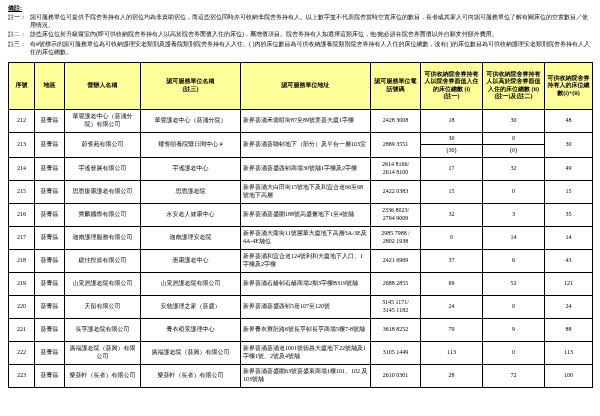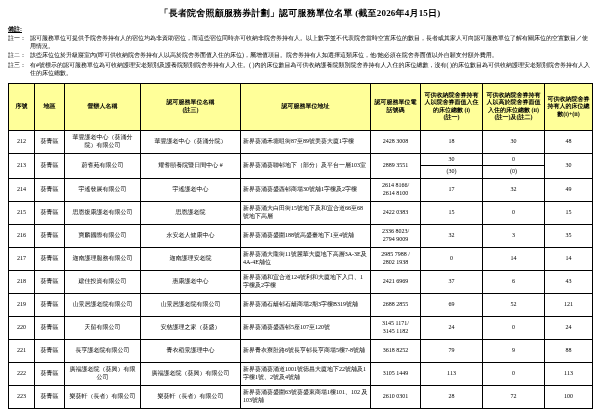--- a/index.html
+++ b/index.html
@@ -40,21 +40,20 @@
   col.c-address{width:130px;}
   col.c-phone{width:50px;}
   col.c-face{width:62px;}
   col.c-above{width:62px;}
   col.c-total{width:48px;}
 </style>
 </head>
 <body>
 
 <div class="page">
-  <div class="title">「長者院舍照顧服務券計劃」認可服務單位名單 (截至2026年4月15日)</div>
 
   <div class="notes">
     <div class="notes-heading">備註:</div>
     <div class="note">
       <span class="note-label">註一：</span>
       <span class="note-text">認可服務單位可提供予院舍券持有人的宿位均為非資助宿位，而這些宿位同時亦可收納非院舍券持有人。以上數字並不代表院舍當時空置床位的數目，長者或其家人可向認可服務單位了解有關床位的空置數目／使用情況。</span>
     </div>
     <div class="note">
       <span class="note-label">註二：</span>
       <span class="note-text">該些床位位於升級寢室內(即可供收納院舍券持有人以高於院舍券面值入住的床位)，屬增值項目。院舍券持有人如選擇這類床位，他/她必須在院舍券面值以外自願支付額外費用。</span>

